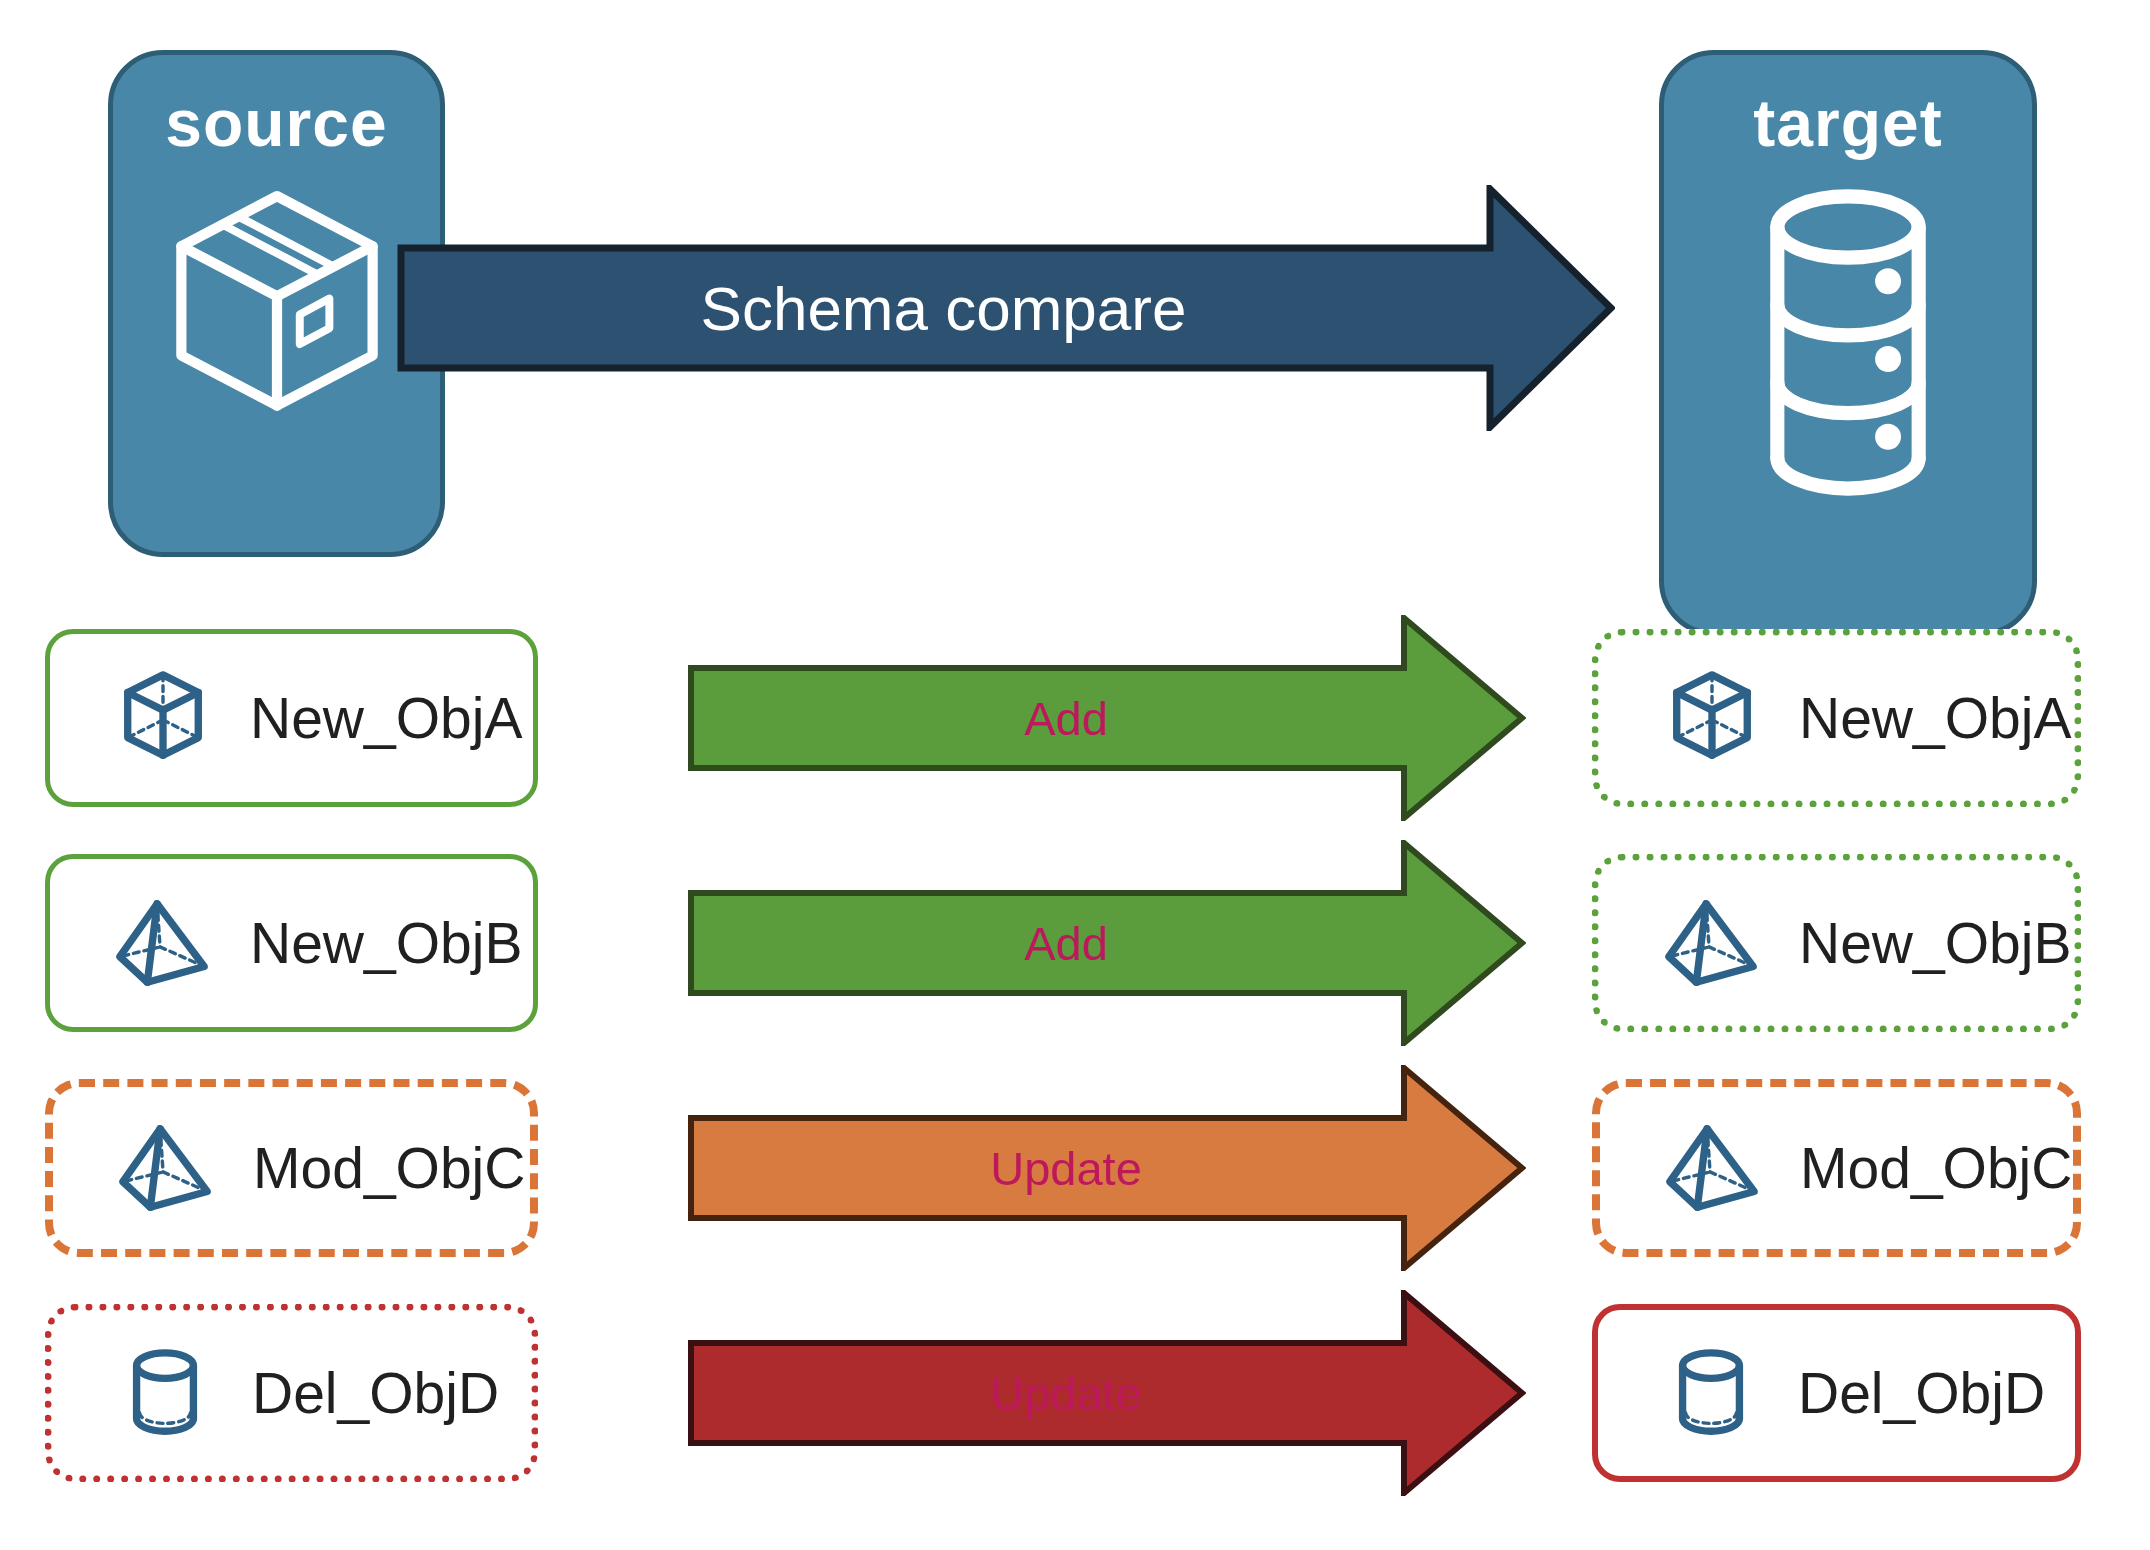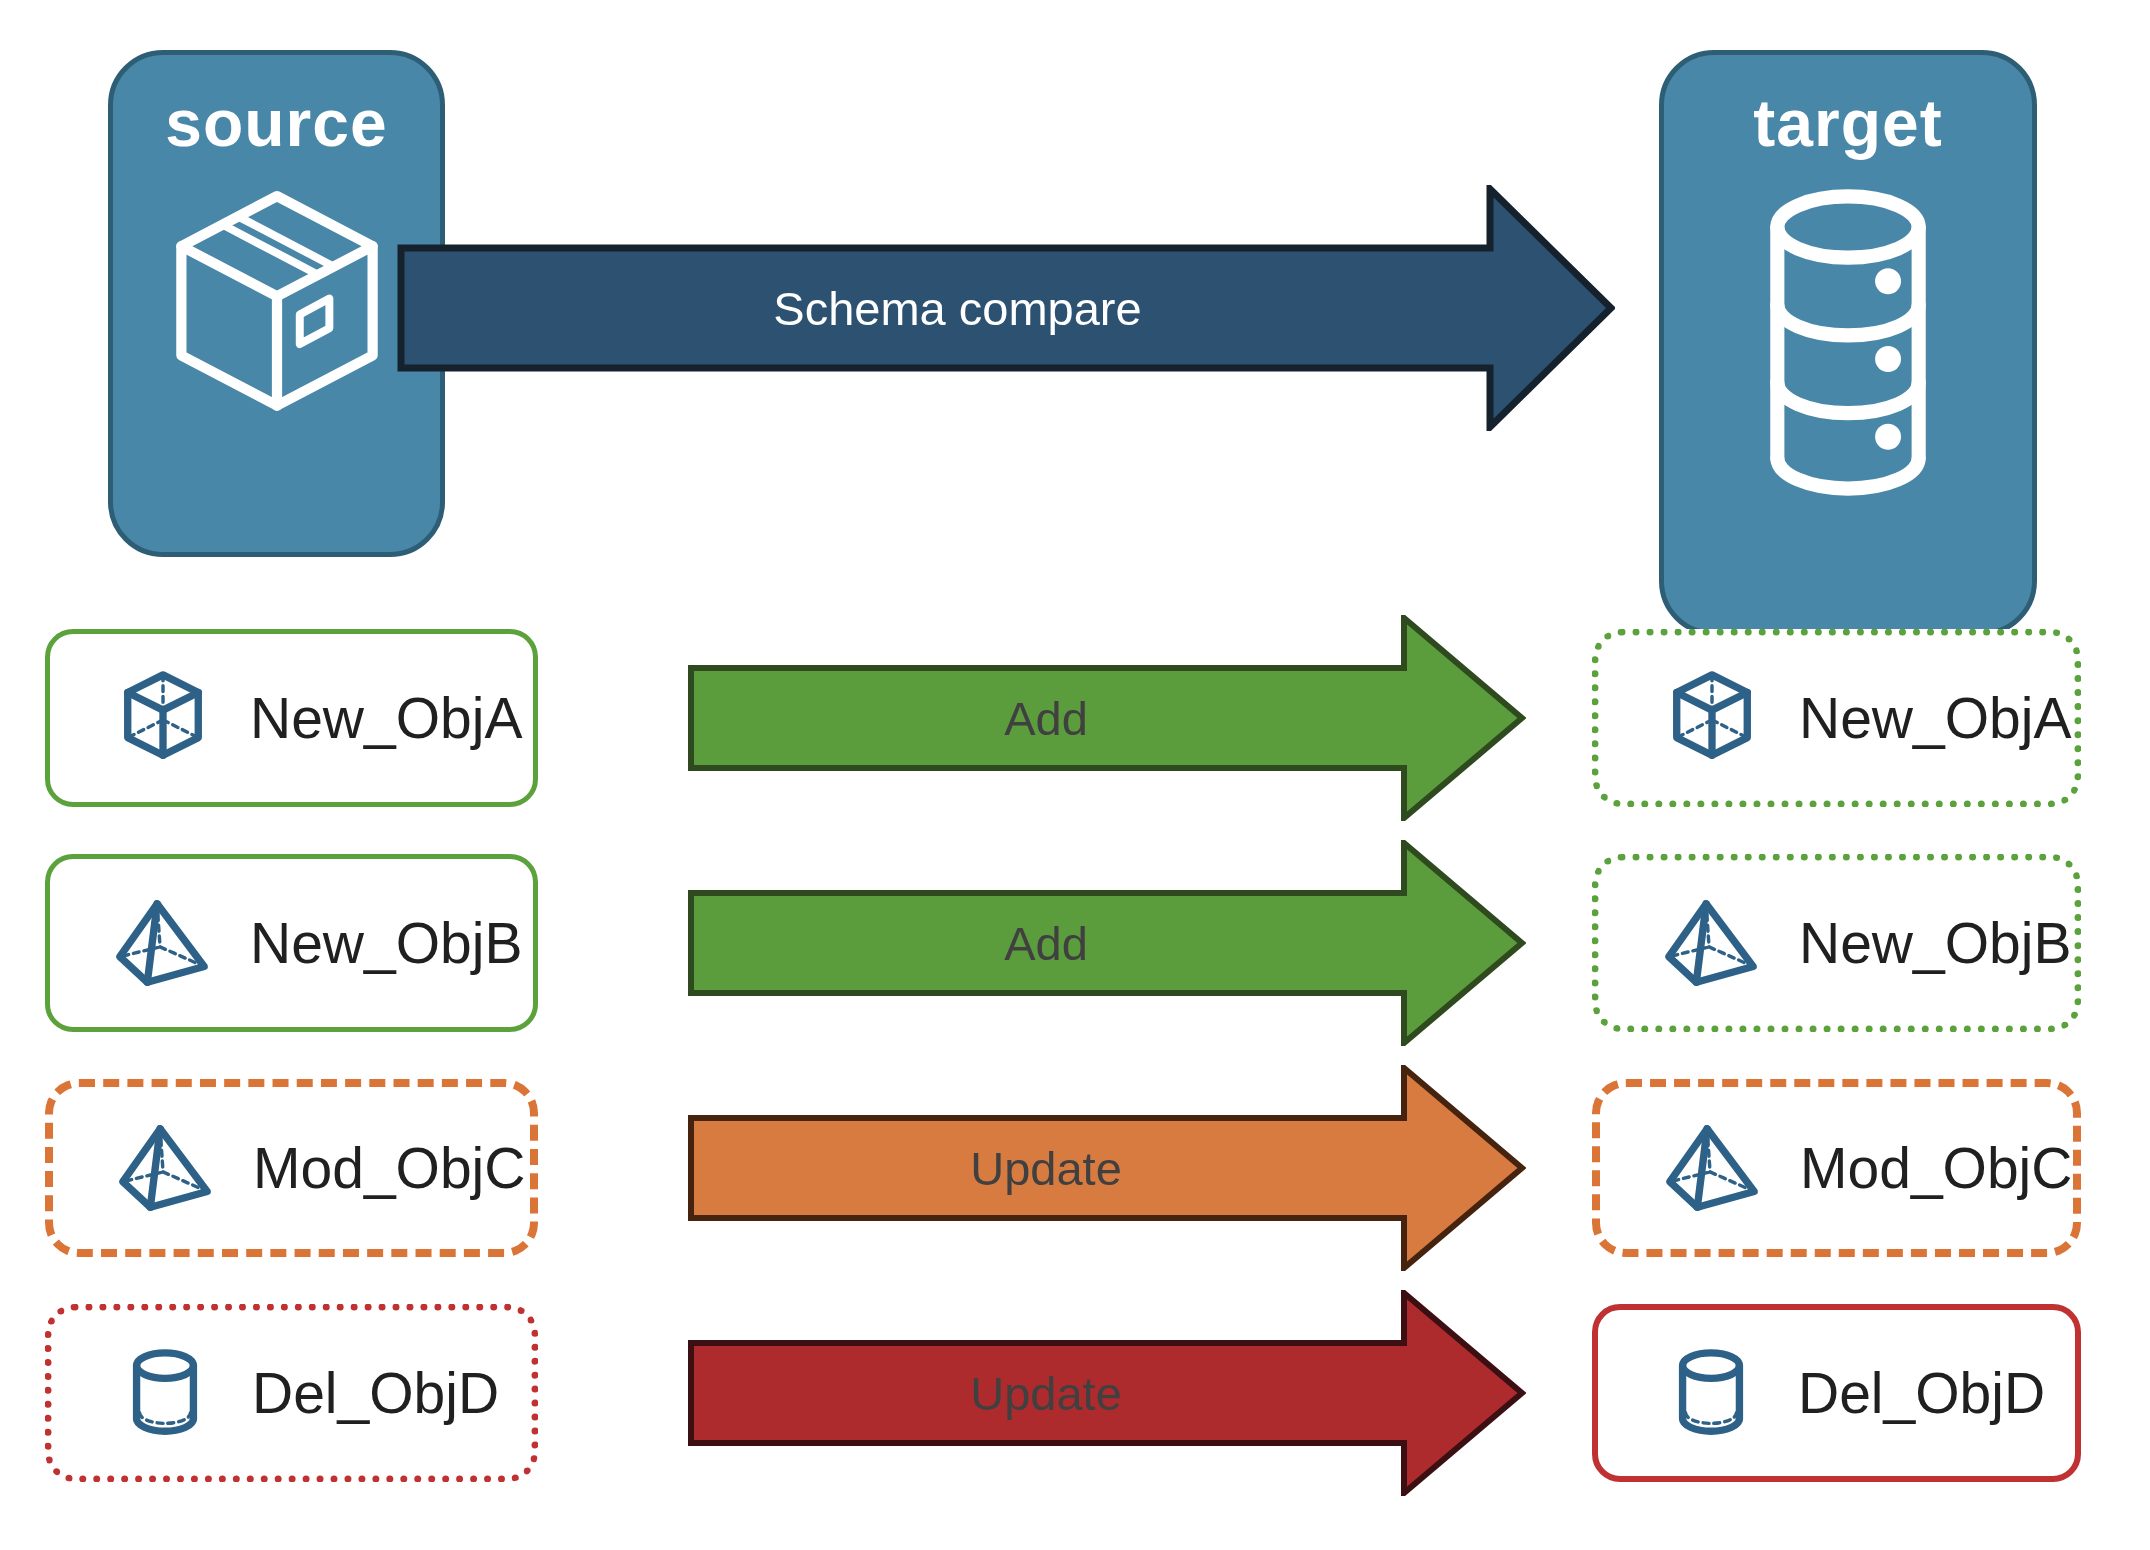--- a/index.html
+++ b/index.html
@@ -20,34 +20,34 @@
   .node.target{left:1659px; top:50px; width:378px; height:586px;}
   .node-title{font-size:66px; font-weight:bold; color:#fff; letter-spacing:1px;}
   .node-icon{display:block;}
 
   
   .main-arrow-svg{position:absolute; left:397px; top:185px; width:1218px; height:246px;}
   .main-arrow-svg polygon{fill:var(--navy-fill); stroke:var(--navy-border); stroke-width:7;}
   .main-arrow-label{
     position:absolute; left:397px; top:248px; width:1093px; height:120px;
     display:flex; align-items:center; justify-content:center;
-    color:#fff; font-size:47px;padding-left:14px;
+    color:#fff; font-size:62px;
   }
 
   
   .row-arrow{position:absolute; left:688px; width:838px; height:206px;}
   .row-arrow polygon{stroke-width:6;}
   .row-arrow.green polygon{fill:var(--green-fill); stroke:var(--green-border);}
   .row-arrow.orange polygon{fill:var(--orange-fill); stroke:var(--orange-border);}
   .row-arrow.red polygon{fill:var(--red-fill); stroke:var(--red-border);}
   .arrow-row0{top:615px;} .arrow-row1{top:840px;} .arrow-row2{top:1065px;} .arrow-row3{top:1290px;}
   .row-arrow-label{
     position:absolute; left:688px; width:716px; height:206px;
     display:flex; align-items:center; justify-content:center;
-    color:#404040; font-size:47px;
+    color:#be185d; font-size:47px;padding-left:20px;
   }
 
   
   .obj-box{
     position:absolute; box-sizing:border-box; background:#fff;
     width:493px; height:178px;
     display:flex; align-items:center; padding-left:64px; gap:38px;
   }
   .obj-box.left{left:45px;}
   .obj-box.right{left:1592px; width:489px;}

